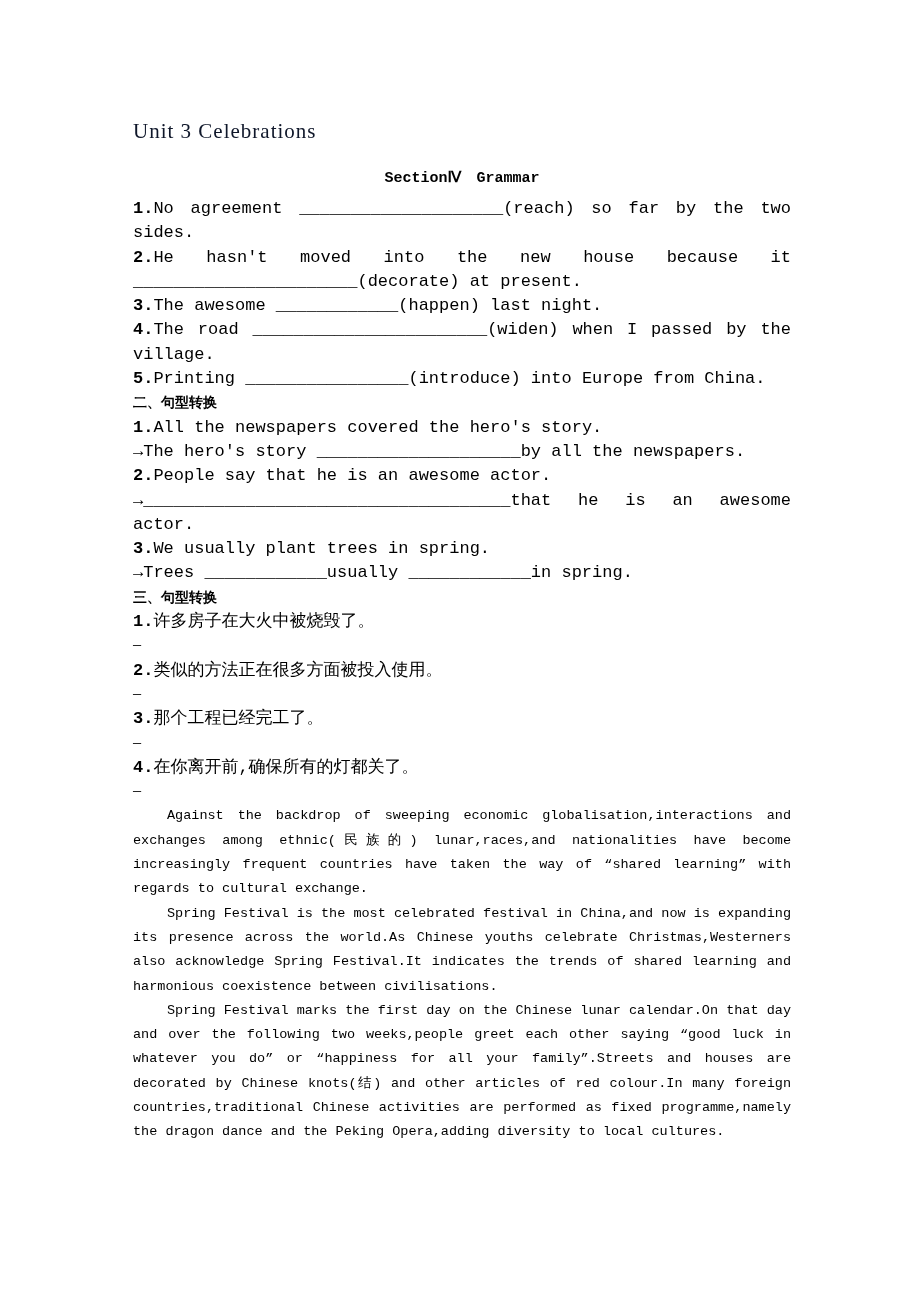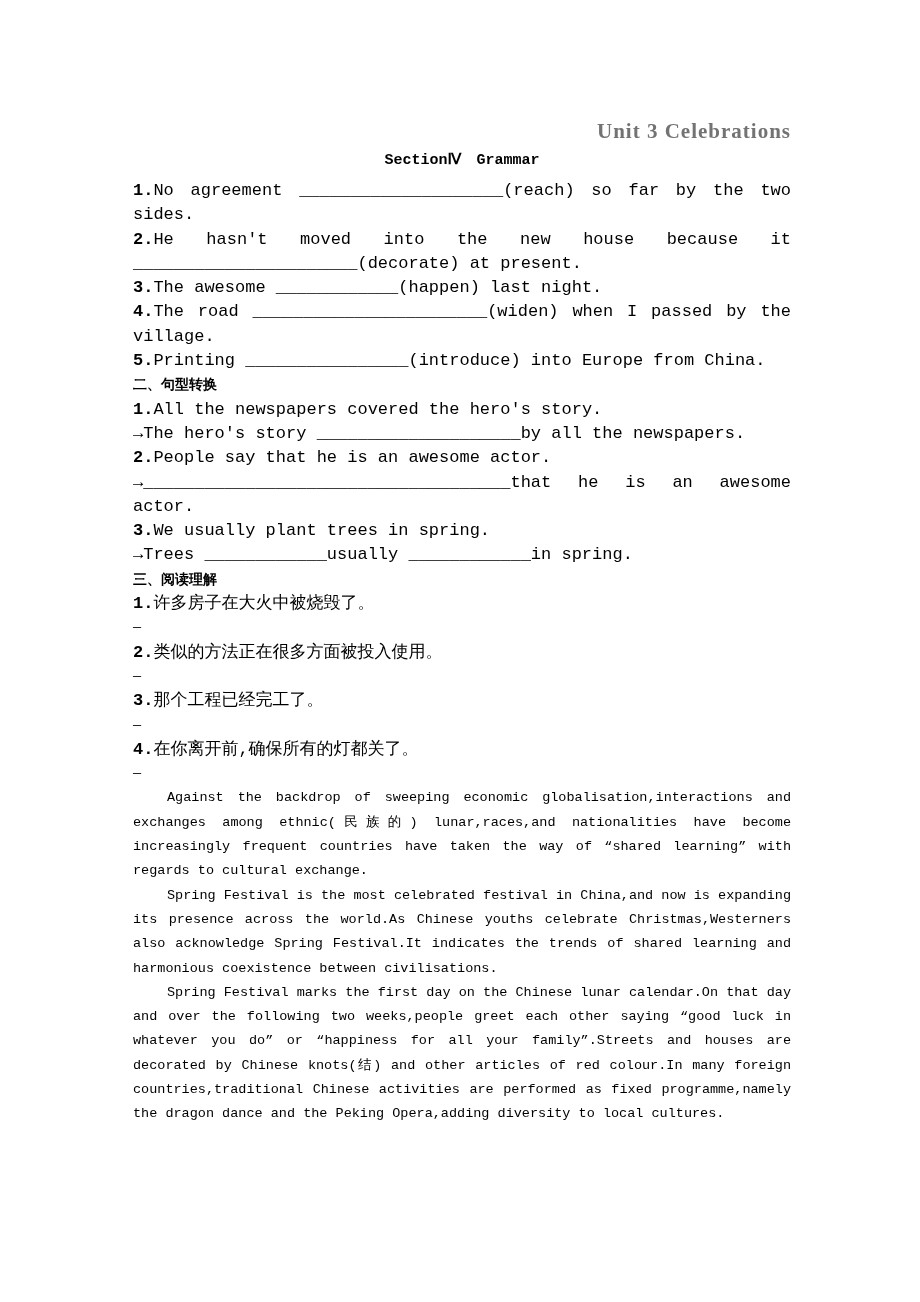--- a/index.html
+++ b/index.html
@@ -12,31 +12,31 @@
     overflow: hidden;
   }
   .doc {
     position: absolute;
     left: 133px; top: 118px;
     width: 658px;
   }
   .title {
     font-family: "Liberation Serif", "DejaVu Serif", serif;
     font-size: 21px;
-    font-weight: bold;
-    color: #737373;
-    text-align: right;
+    font-weight: normal;
+    color: #0f172a;
+    text-align: left;
     letter-spacing: 1px;
     line-height: 26px;
   }
   .subtitle {
     font-size: 15px;
     font-weight: bold;
     text-align: center;
-    margin-top: 6px;
+    margin-top: 24px;
     margin-bottom: 7px;
     line-height: 22px;
   }
   .heading {
     font-size: 14px;
     font-weight: bold;
     line-height: 24.3px;
   }
   .line {
     font-size: 17px;
@@ -76,21 +76,21 @@
   <div class="line"><span class="num">5.</span><span>Printing ________________(introduce) into Europe from China.</span></div>
 
   <div class="heading">二、句型转换</div>
   <div class="line"><span class="num">1.</span><span>All the newspapers covered the hero's story.</span></div>
   <div class="line"><span>→The hero's story ____________________by all the newspapers.</span></div>
   <div class="line"><span class="num">2.</span><span>People say that he is an awesome actor.</span></div>
   <div class="line"><span>→____________________________________that he is an awesome actor.</span></div>
   <div class="line"><span class="num">3.</span><span>We usually plant trees in spring.</span></div>
   <div class="line"><span>→Trees ____________usually ____________in spring.</span></div>
 
-  <div class="heading">三、阅读理解</div>
+  <div class="heading">三、句型转换</div>
   <div class="line"><span class="num">1.</span><span>许多房子在大火中被烧毁了。</span></div>
   <div class="dash-line">—</div>
   <div class="line"><span class="num">2.</span><span>类似的方法正在很多方面被投入使用。</span></div>
   <div class="dash-line">—</div>
   <div class="line"><span class="num">3.</span><span>那个工程已经完工了。</span></div>
   <div class="dash-line">—</div>
   <div class="line"><span class="num">4.</span><span>在你离开前,确保所有的灯都关了。</span></div>
   <div class="dash-line">—</div>
 
   <p class="para">Against the backdrop of sweeping economic globalisation,interactions and exchanges among ethnic(民族的) lunar,races,and nationalities have become increasingly frequent countries have taken the way of “shared learning” with regards to cultural exchange.</p>

